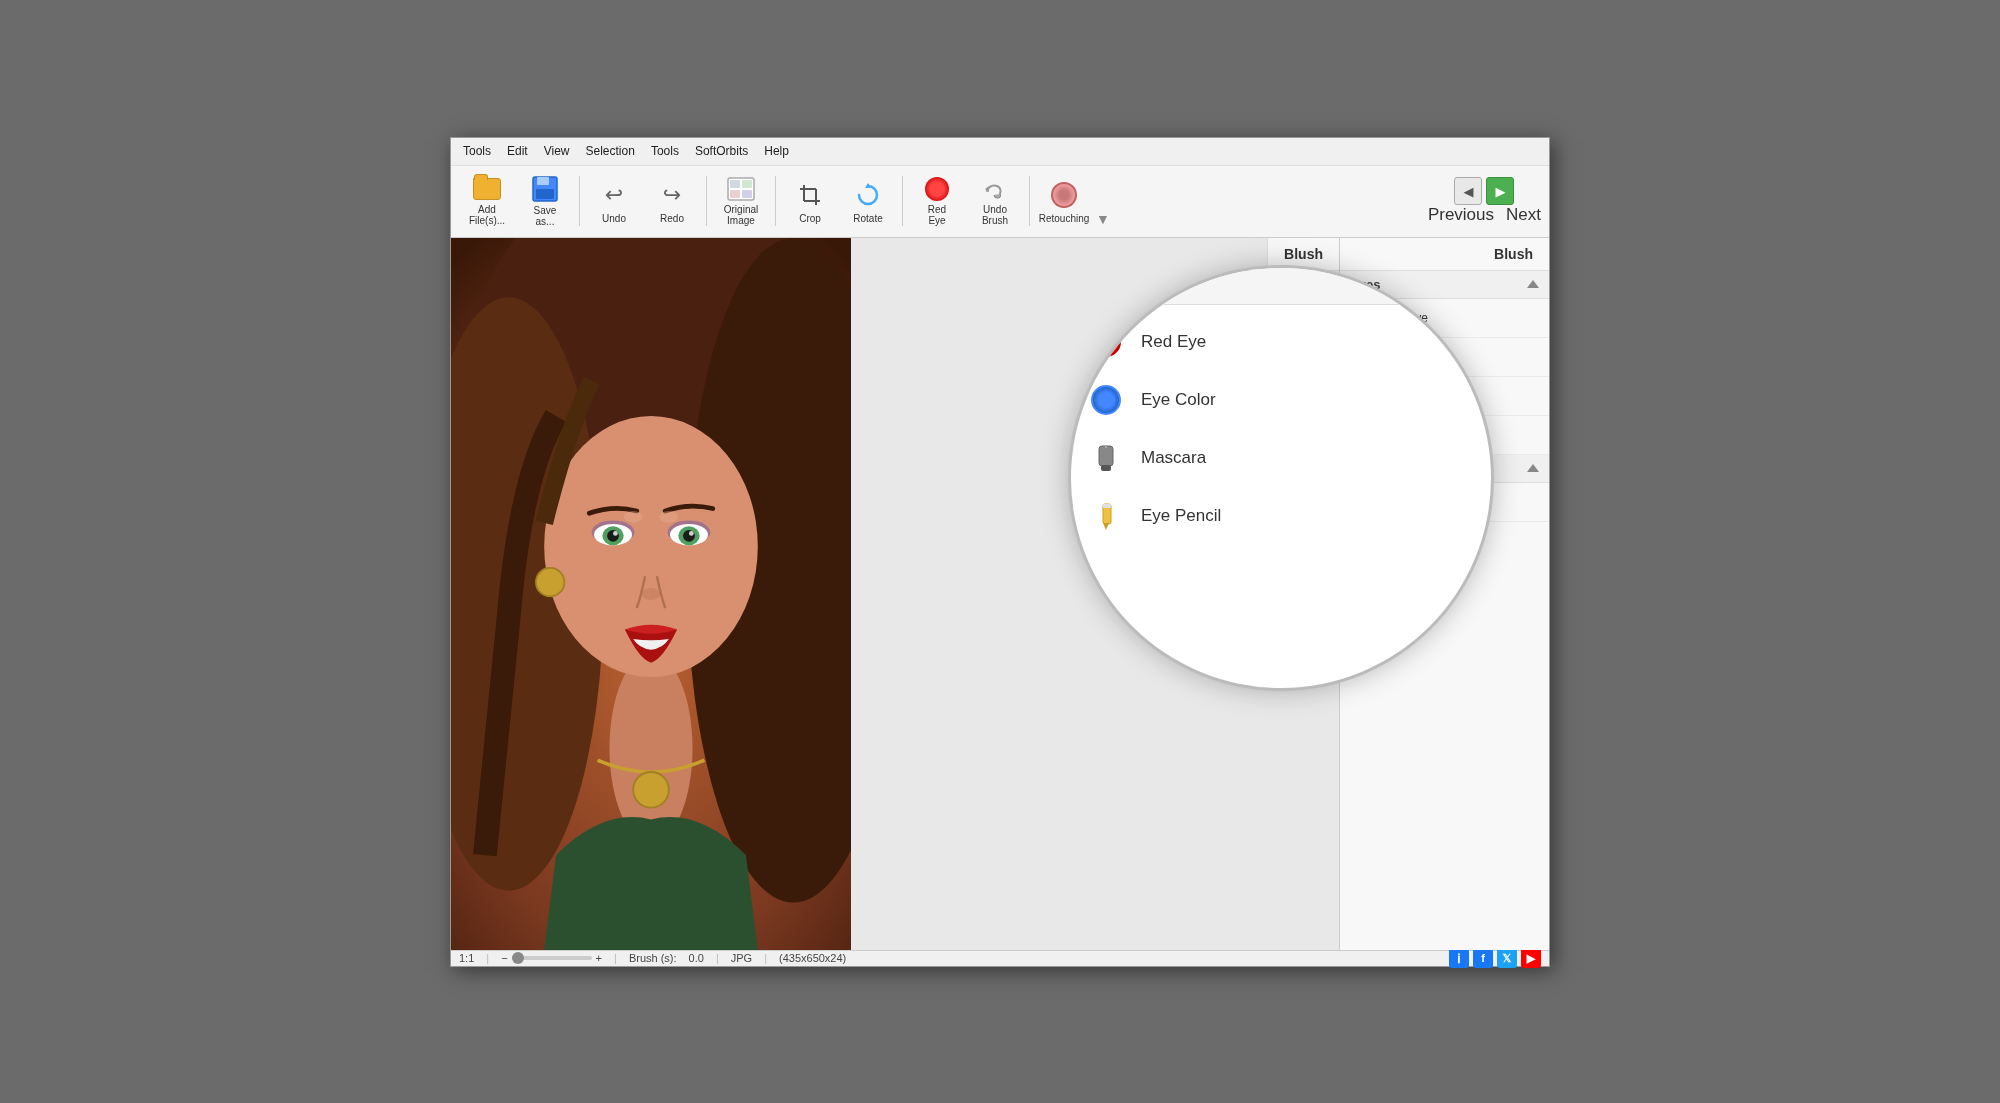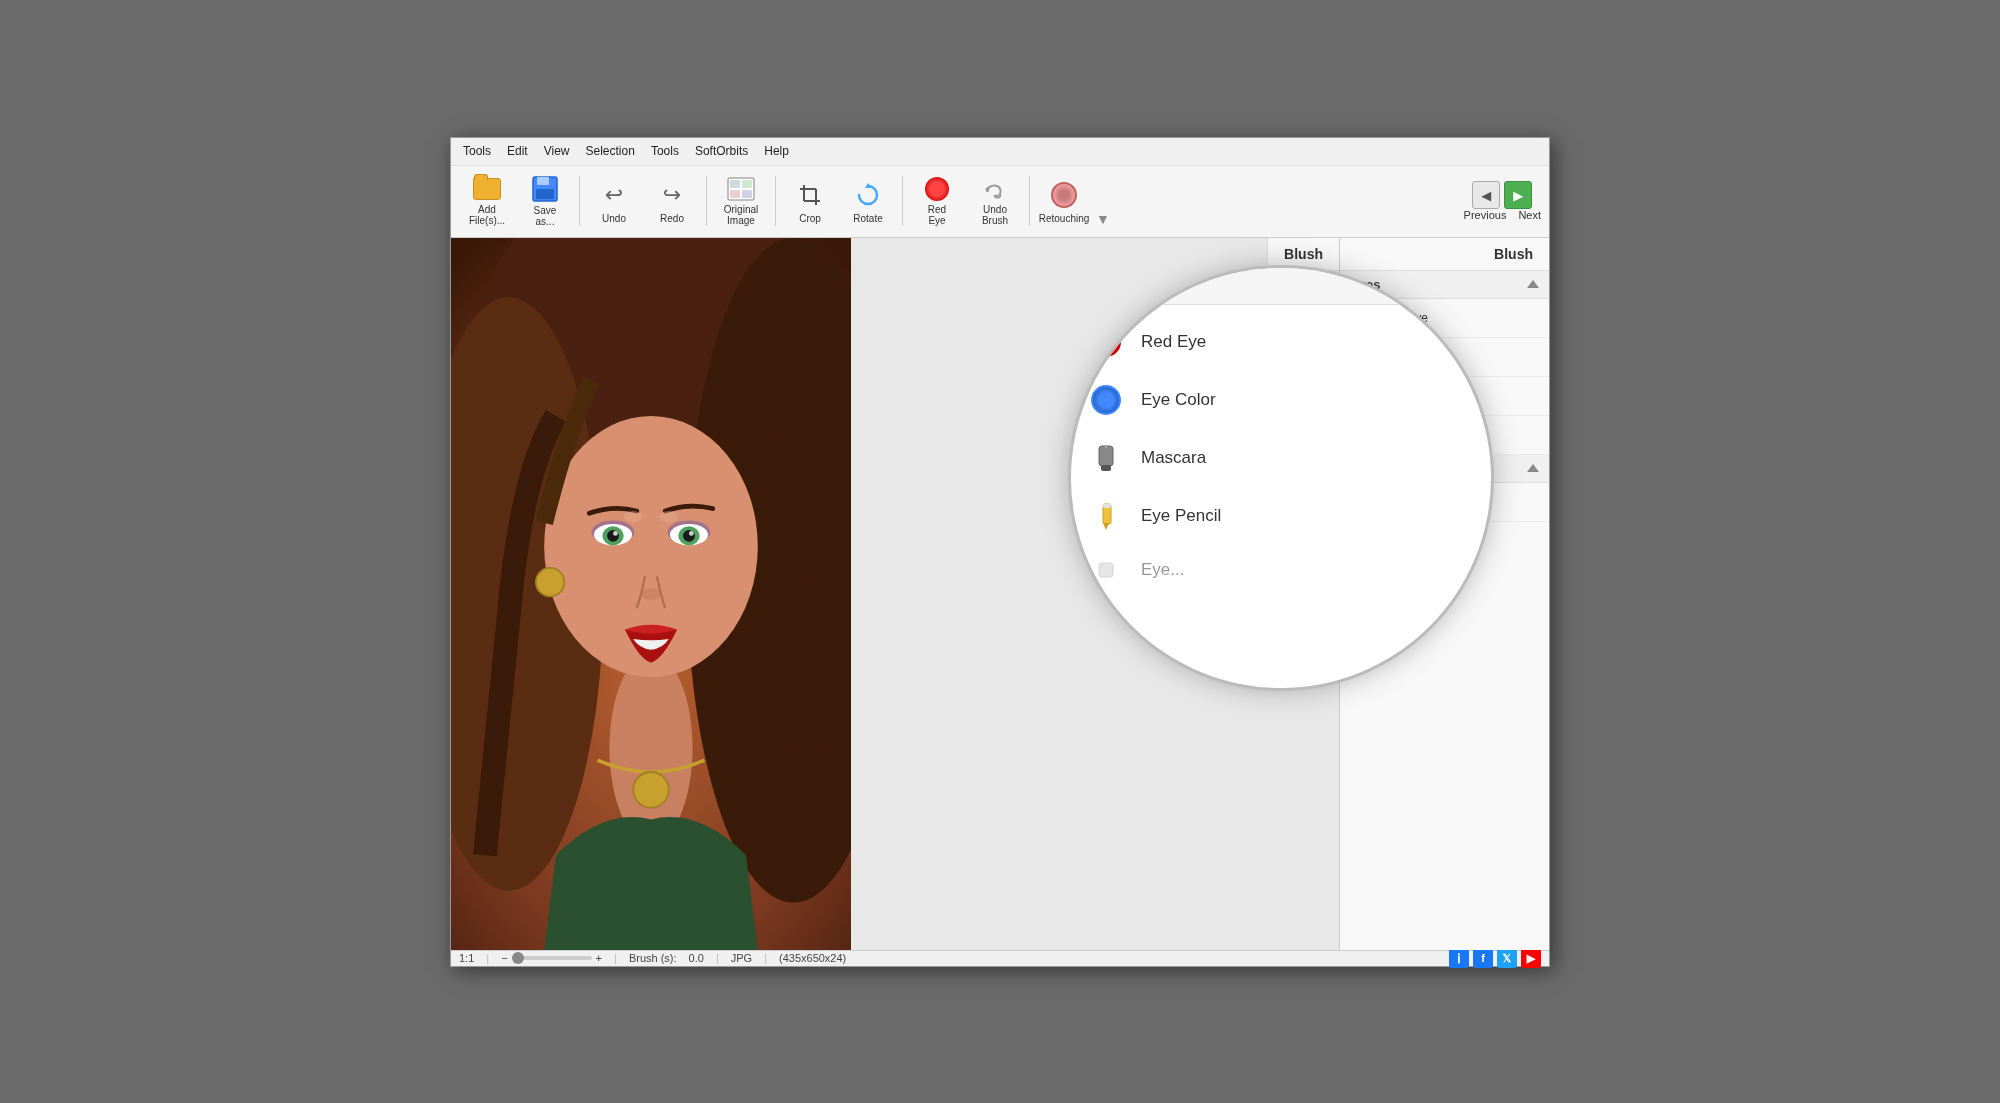--- a/index.html
+++ b/index.html
@@ -149,21 +149,21 @@
       align-items: center;
       justify-content: center;
       cursor: pointer;
       font-size: 13px;
       color: #555;
     }
     .nav-btn.active { background: #4caf50; color: #fff; border-color: #3a9040; }
     .nav-labels {
       display: flex;
       gap: 12px;
-      font-size: 11px;
+      font-size: 17px;
       color: #333;
     }
     
     .more-btn {
       width: 18px;
       height: 60px;
       display: flex;
       align-items: flex-end;
       justify-content: center;
       cursor: pointer;
@@ -679,28 +679,20 @@
             <div class="magnified-icon">
               <svg width="30" height="30" viewBox="0 0 30 30">
                 <rect x="12" y="3" width="8" height="20" rx="2" fill="#f0c040" stroke="#c8a020" stroke-width="1"></rect>
                 <polygon points="12,22 18,22 15,29" fill="#c8a020"></polygon>
                 <rect x="12" y="3" width="8" height="4" rx="1" fill="#e0e0e0"></rect>
               </svg>
             </div>
             <span class="magnified-label">Eye Pencil</span>
           </div>
 
-          <div class="magnified-partial">
-            <div class="magnified-icon">
-              <svg width="30" height="30" viewBox="0 0 30 30">
-                <rect x="8" y="8" width="14" height="14" rx="3" fill="#ccc" stroke="#aaa" stroke-width="1"></rect>
-              </svg>
-            </div>
-            <span class="magnified-label">Eye...</span>
-          </div>
         </div>
       </div>
     </div>
 
     <div class="sidebar">
 
       <div class="blush-header">
         <span>Blush</span>
       </div>
 

